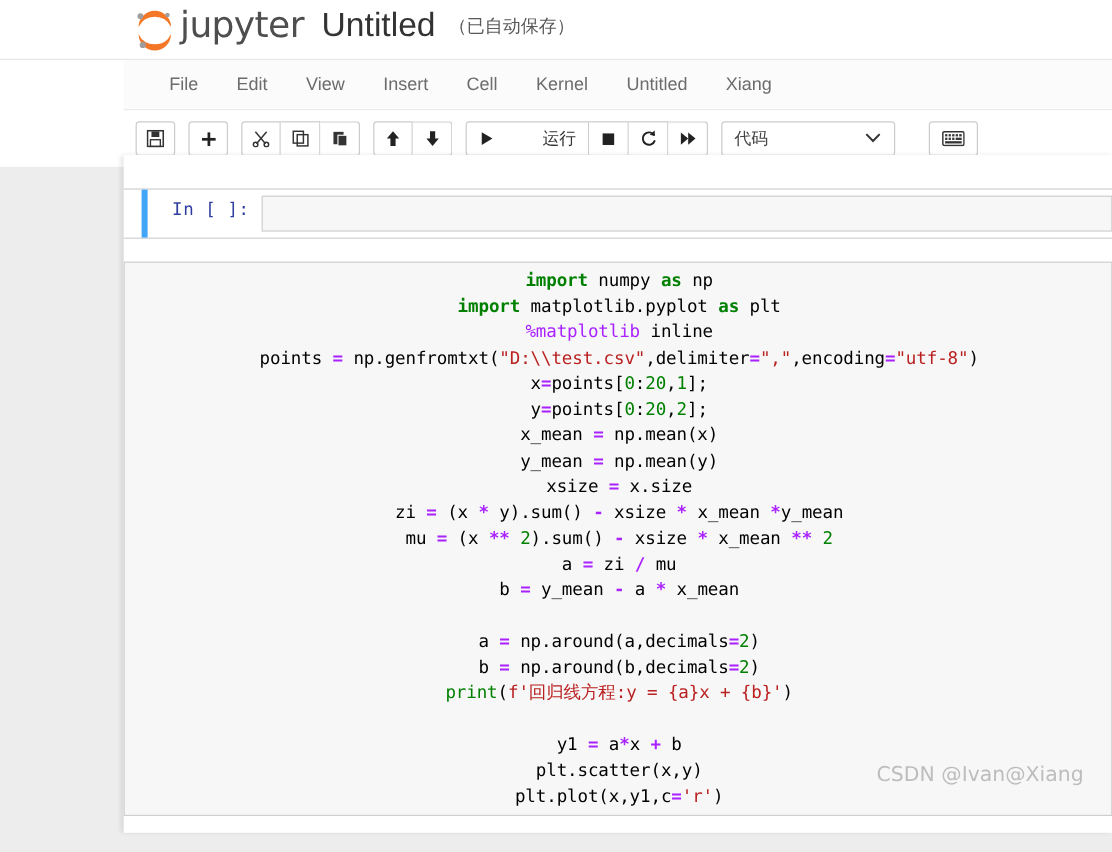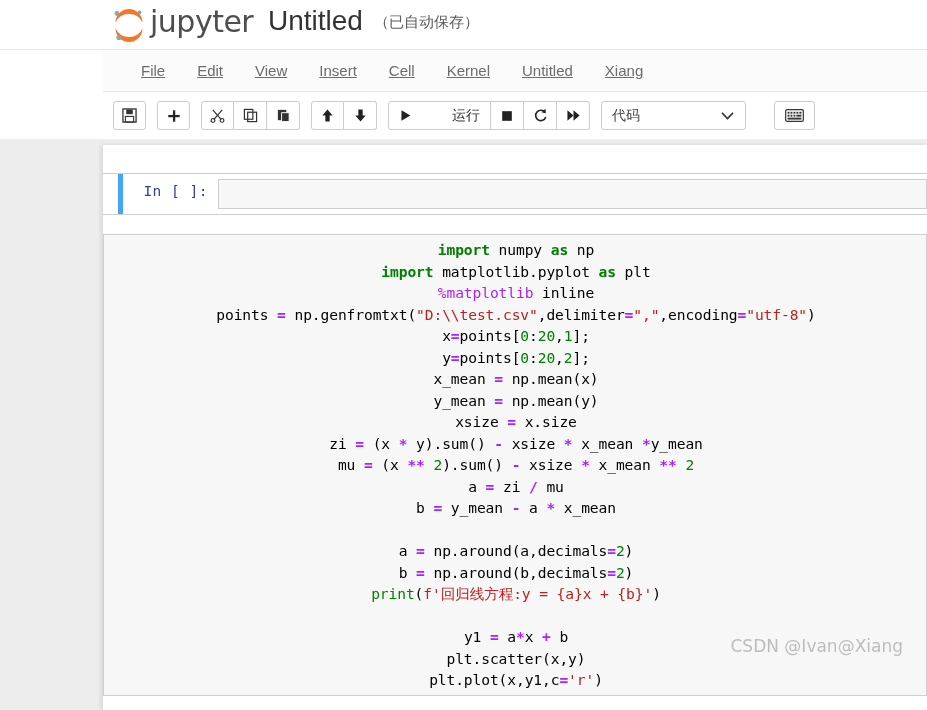--- a/index.html
+++ b/index.html
@@ -73,21 +73,20 @@
     display: flex;
     align-items: center;
     padding-left: 22px;
   }
   .menu-item {
     font-size: 15px;
     color: #6c6c6c;
     padding: 5px 16px;
     cursor: default;
     font-family: "Liberation Sans", sans-serif;
-    text-decoration: underline;
   }
 
   
   .toolbar {
     position: absolute;
     left: 103px; top: 92px;
     width: 824px;
     height: 47px;
     background: #ffffff;
     display: flex;
@@ -159,21 +158,21 @@
   
   .page-bg {
     position: absolute;
     left: 0; top: 139px;
     width: 927px;
     height: 571px;
     background: #ededed;
   }
   .notebook {
     position: absolute;
-    left: 103px; top: 145px;
+    left: 103px; top: 129px;
     width: 824px;
     height: 565px;
     background: #ffffff;
     box-shadow: -2px 0 4px rgba(0,0,0,0.10);
   }
 
   
   .cell {
     position: relative;
     display: flex;

